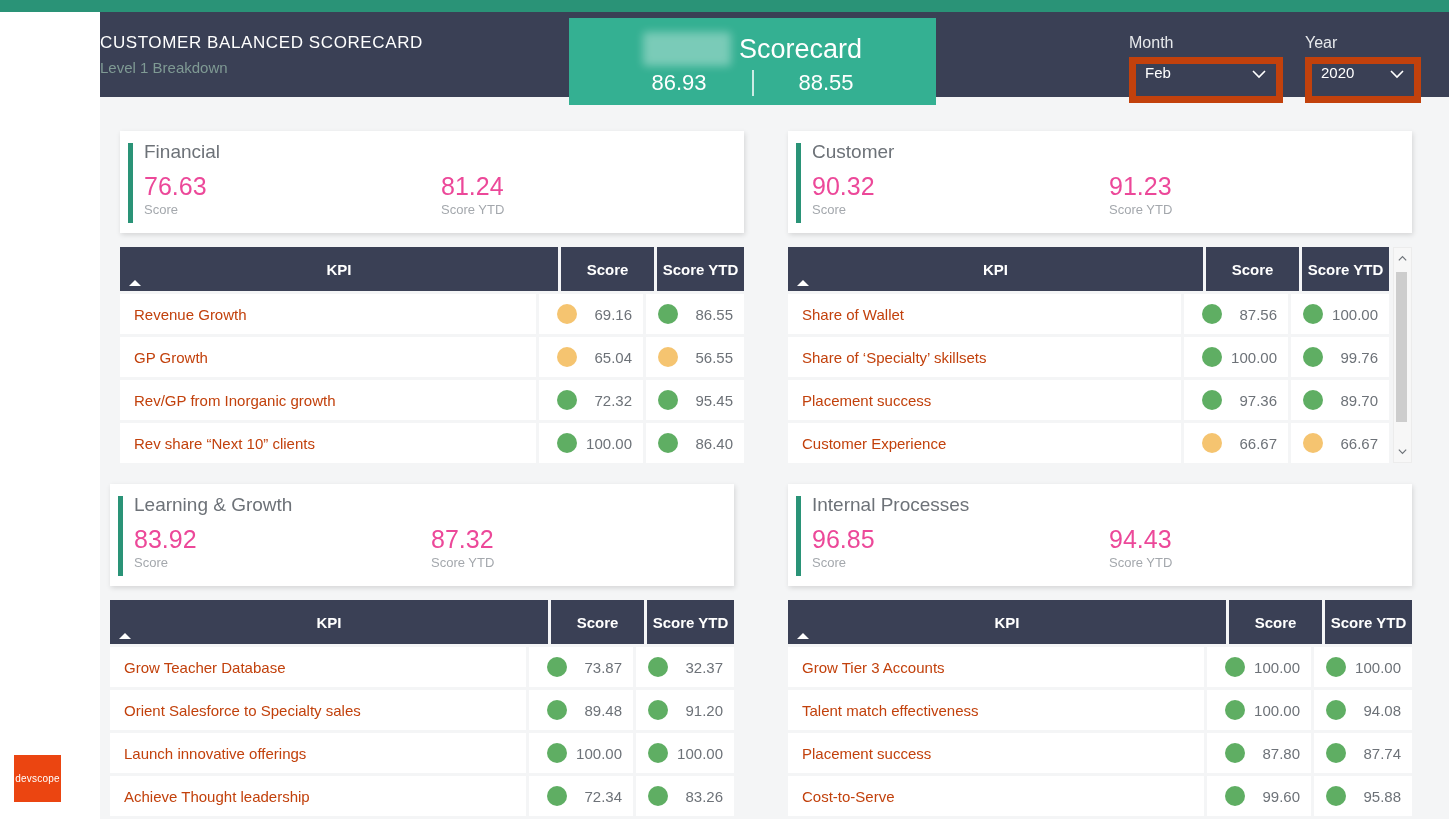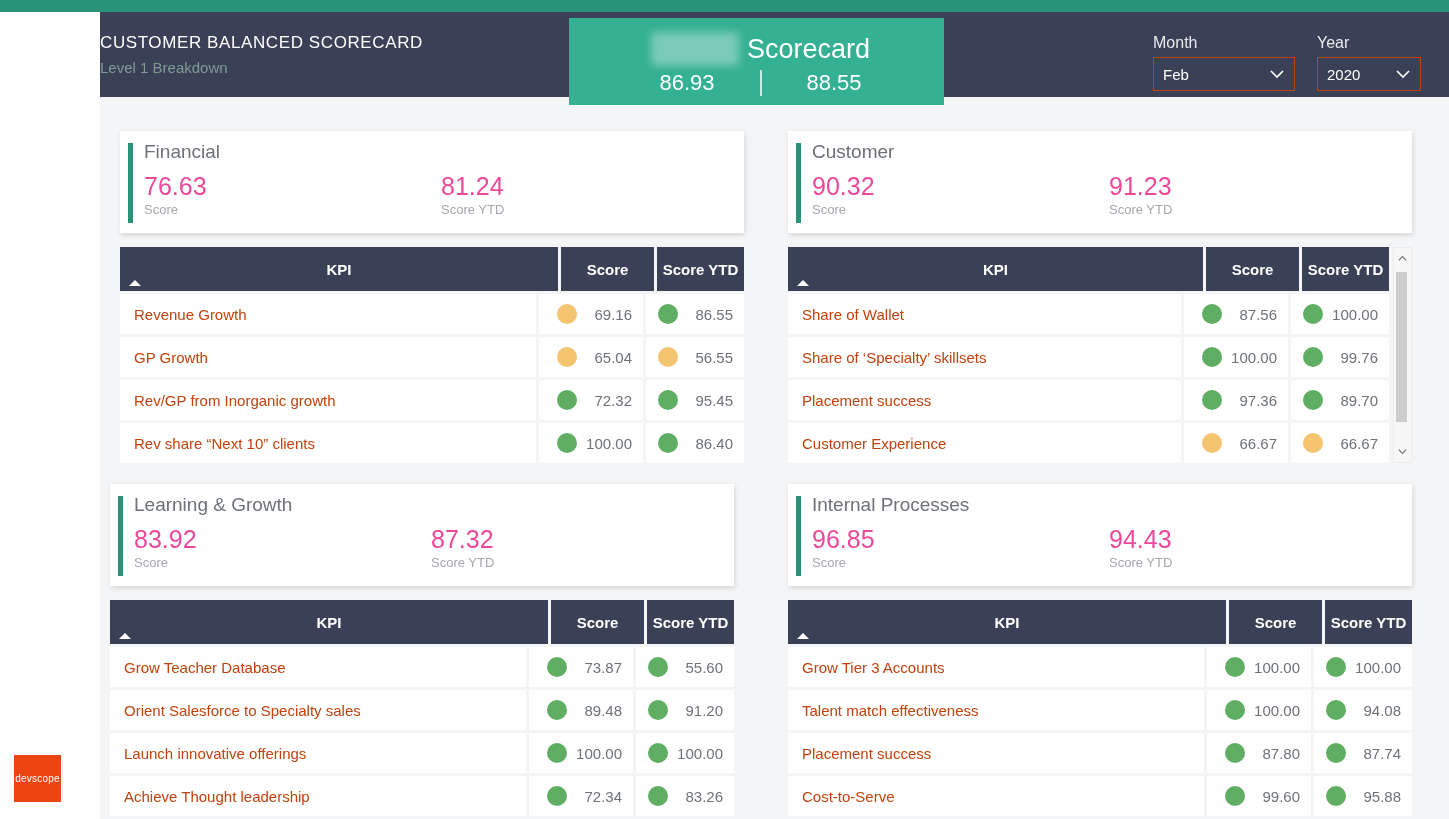--- a/index.html
+++ b/index.html
@@ -82,21 +82,20 @@
   }
 
   
   .banner {
     position: absolute;
     left: 569px; top: 18px;
     width: 367px; height: 87px;
     background: #34b092;
     text-align: center;
     z-index: 4;
-    padding-left: 8px;
   }
   .banner-title {
     color: #ffffff;
     font-size: 27px;
     line-height: 34px;
     margin-top: 14px;
     white-space: nowrap;
   }
   .banner-title .redacted {
     display: inline-block;
@@ -133,23 +132,23 @@
     gap: 22px;
   }
   .picker-label {
     color: #e7e9ec;
     font-size: 16px;
     margin-bottom: 5px;
   }
   .picker-box {
     position: relative;
     height: 32px;
-    border: 1px solid #c2410c;
-    display: flex;
-    align-items: center;
+    border: 7px solid #c2410c;
+    display: flex;
+    align-items: flex-start;
     background: transparent;
   }
   .picker-month { width: 140px; }
   .picker-year  { width: 102px; }
   .picker-value {
     color: #ffffff;
     font-size: 15px;
     padding-left: 9px;
     flex: 1;
   }
@@ -541,21 +540,21 @@
             </div>
           </div>
           <div class="trow">
             <div class="td td-kpi">Grow Teacher Database</div>
             <div class="td td-score">
               <span class="dot green"></span>
               <span class="num">73.87</span>
             </div>
             <div class="td td-ytd">
               <span class="dot green"></span>
-              <span class="num">55.60</span>
+              <span class="num">32.37</span>
             </div>
           </div>
           <div class="trow">
             <div class="td td-kpi">Orient Salesforce to Specialty sales</div>
             <div class="td td-score">
               <span class="dot green"></span>
               <span class="num">89.48</span>
             </div>
             <div class="td td-ytd">
               <span class="dot green"></span>

